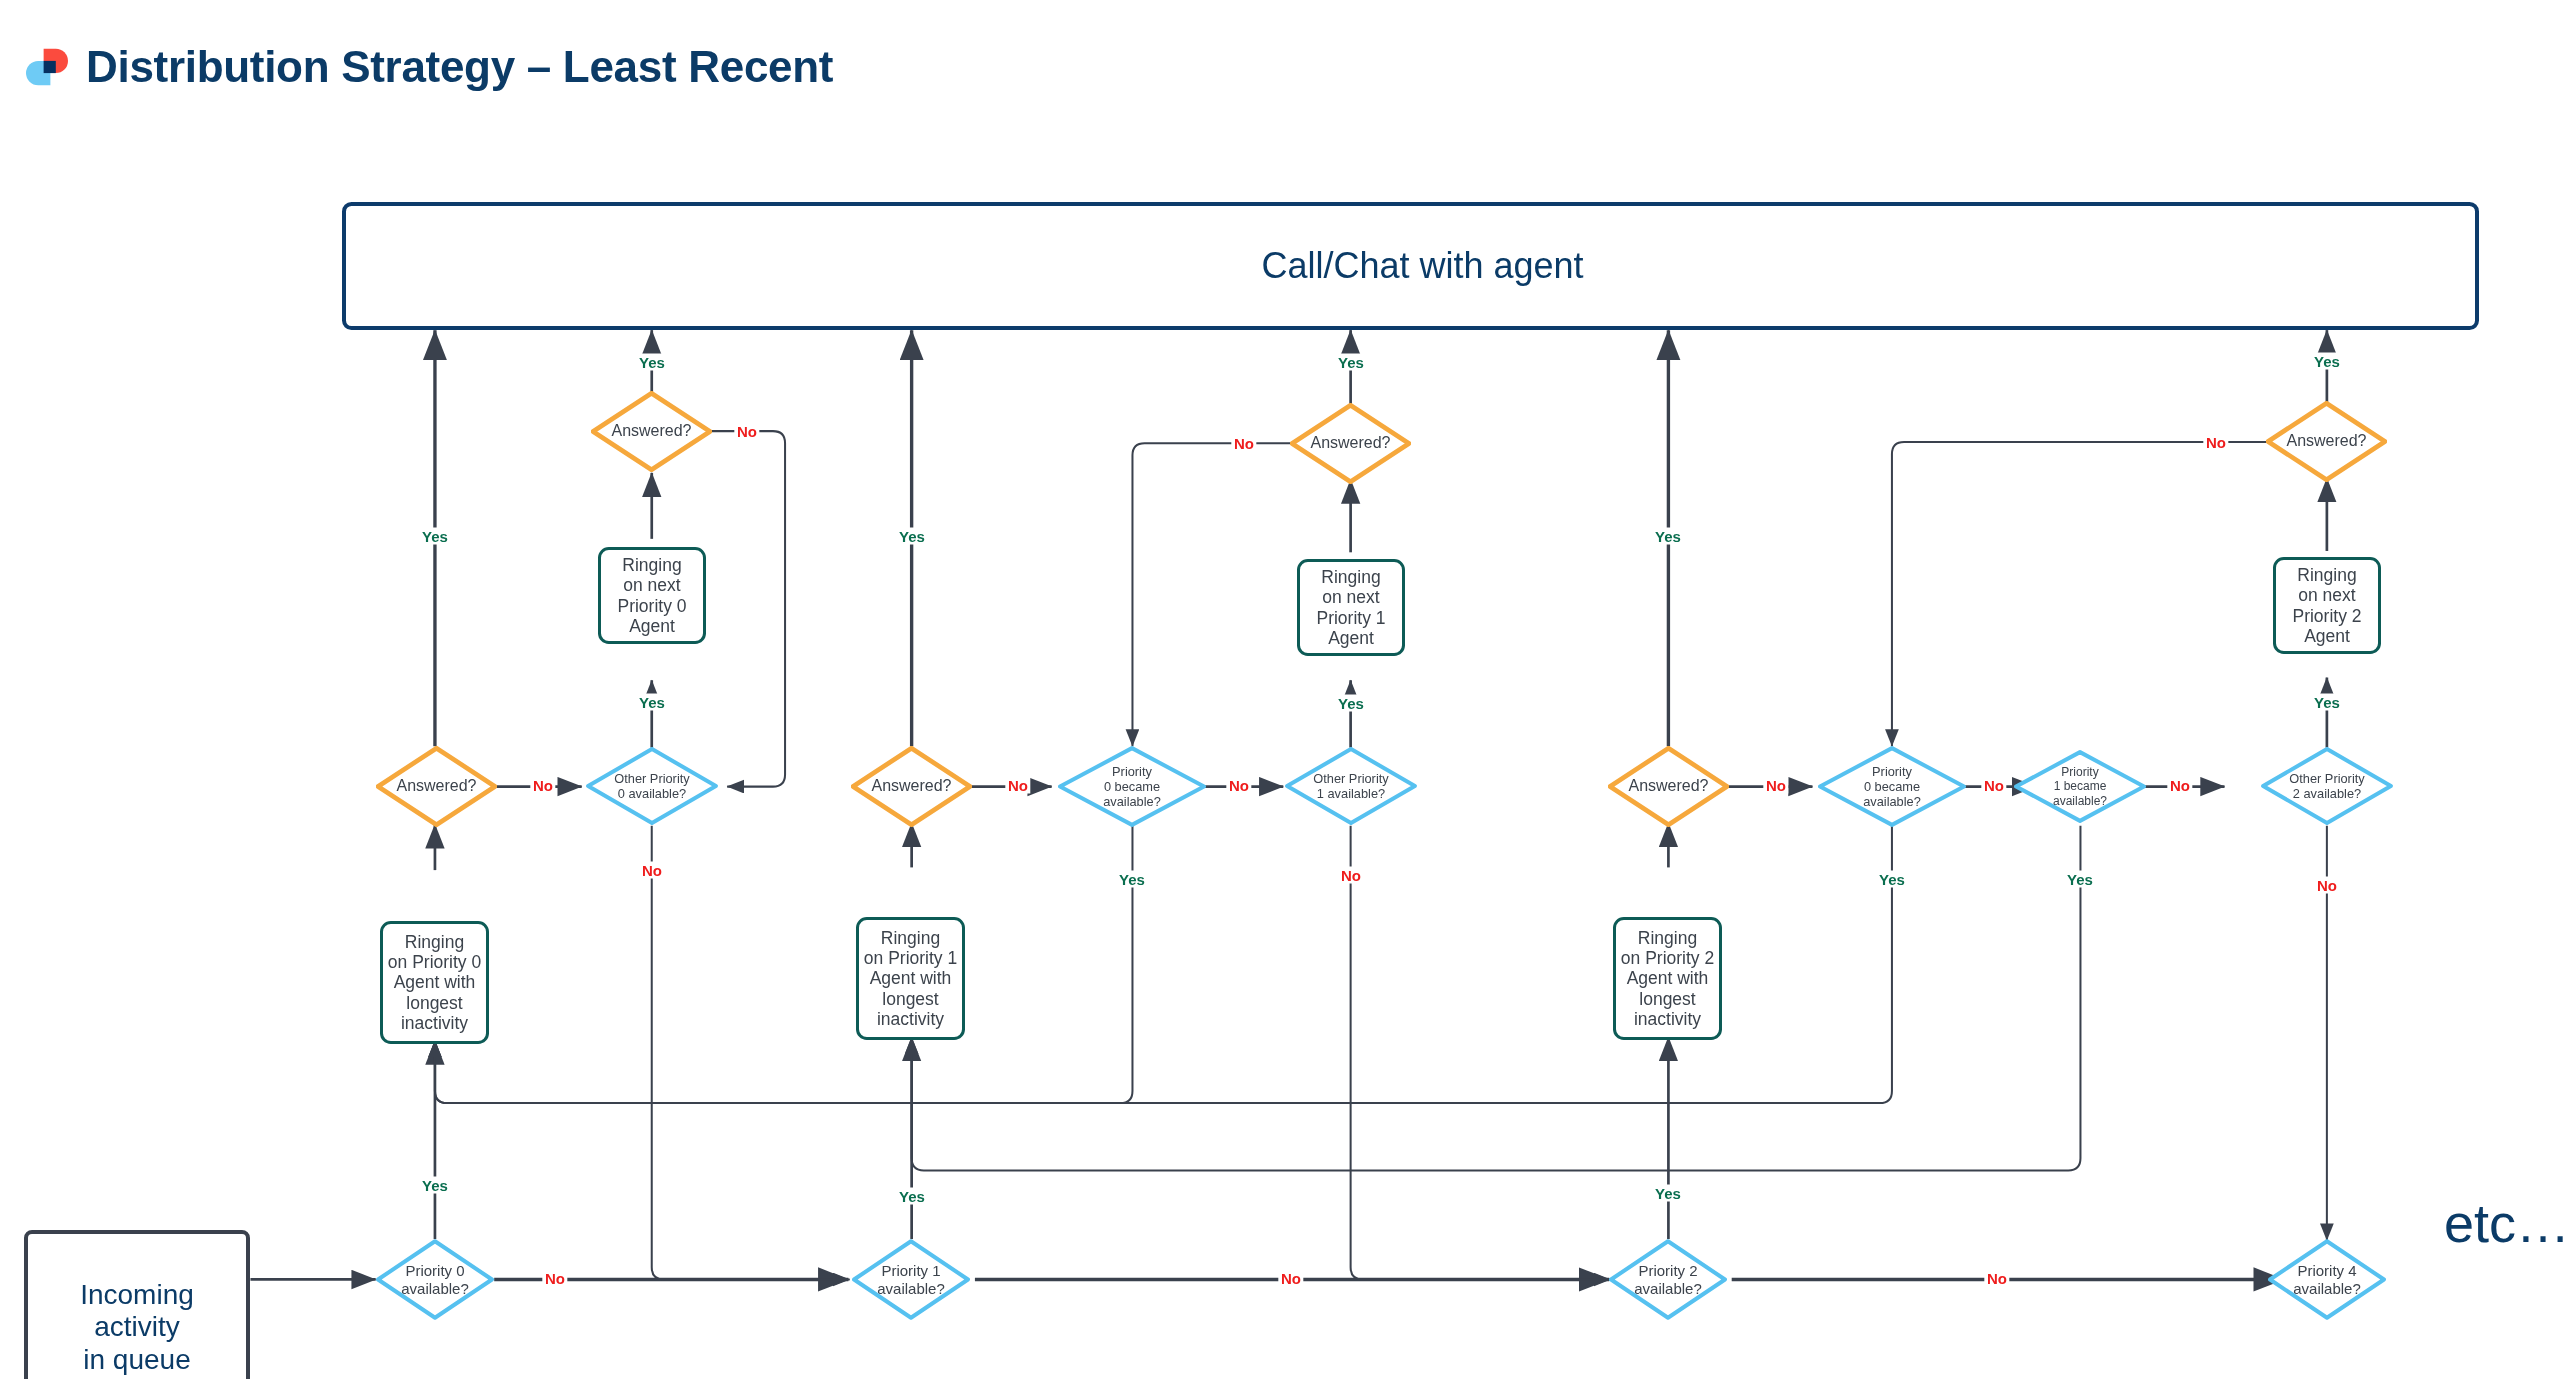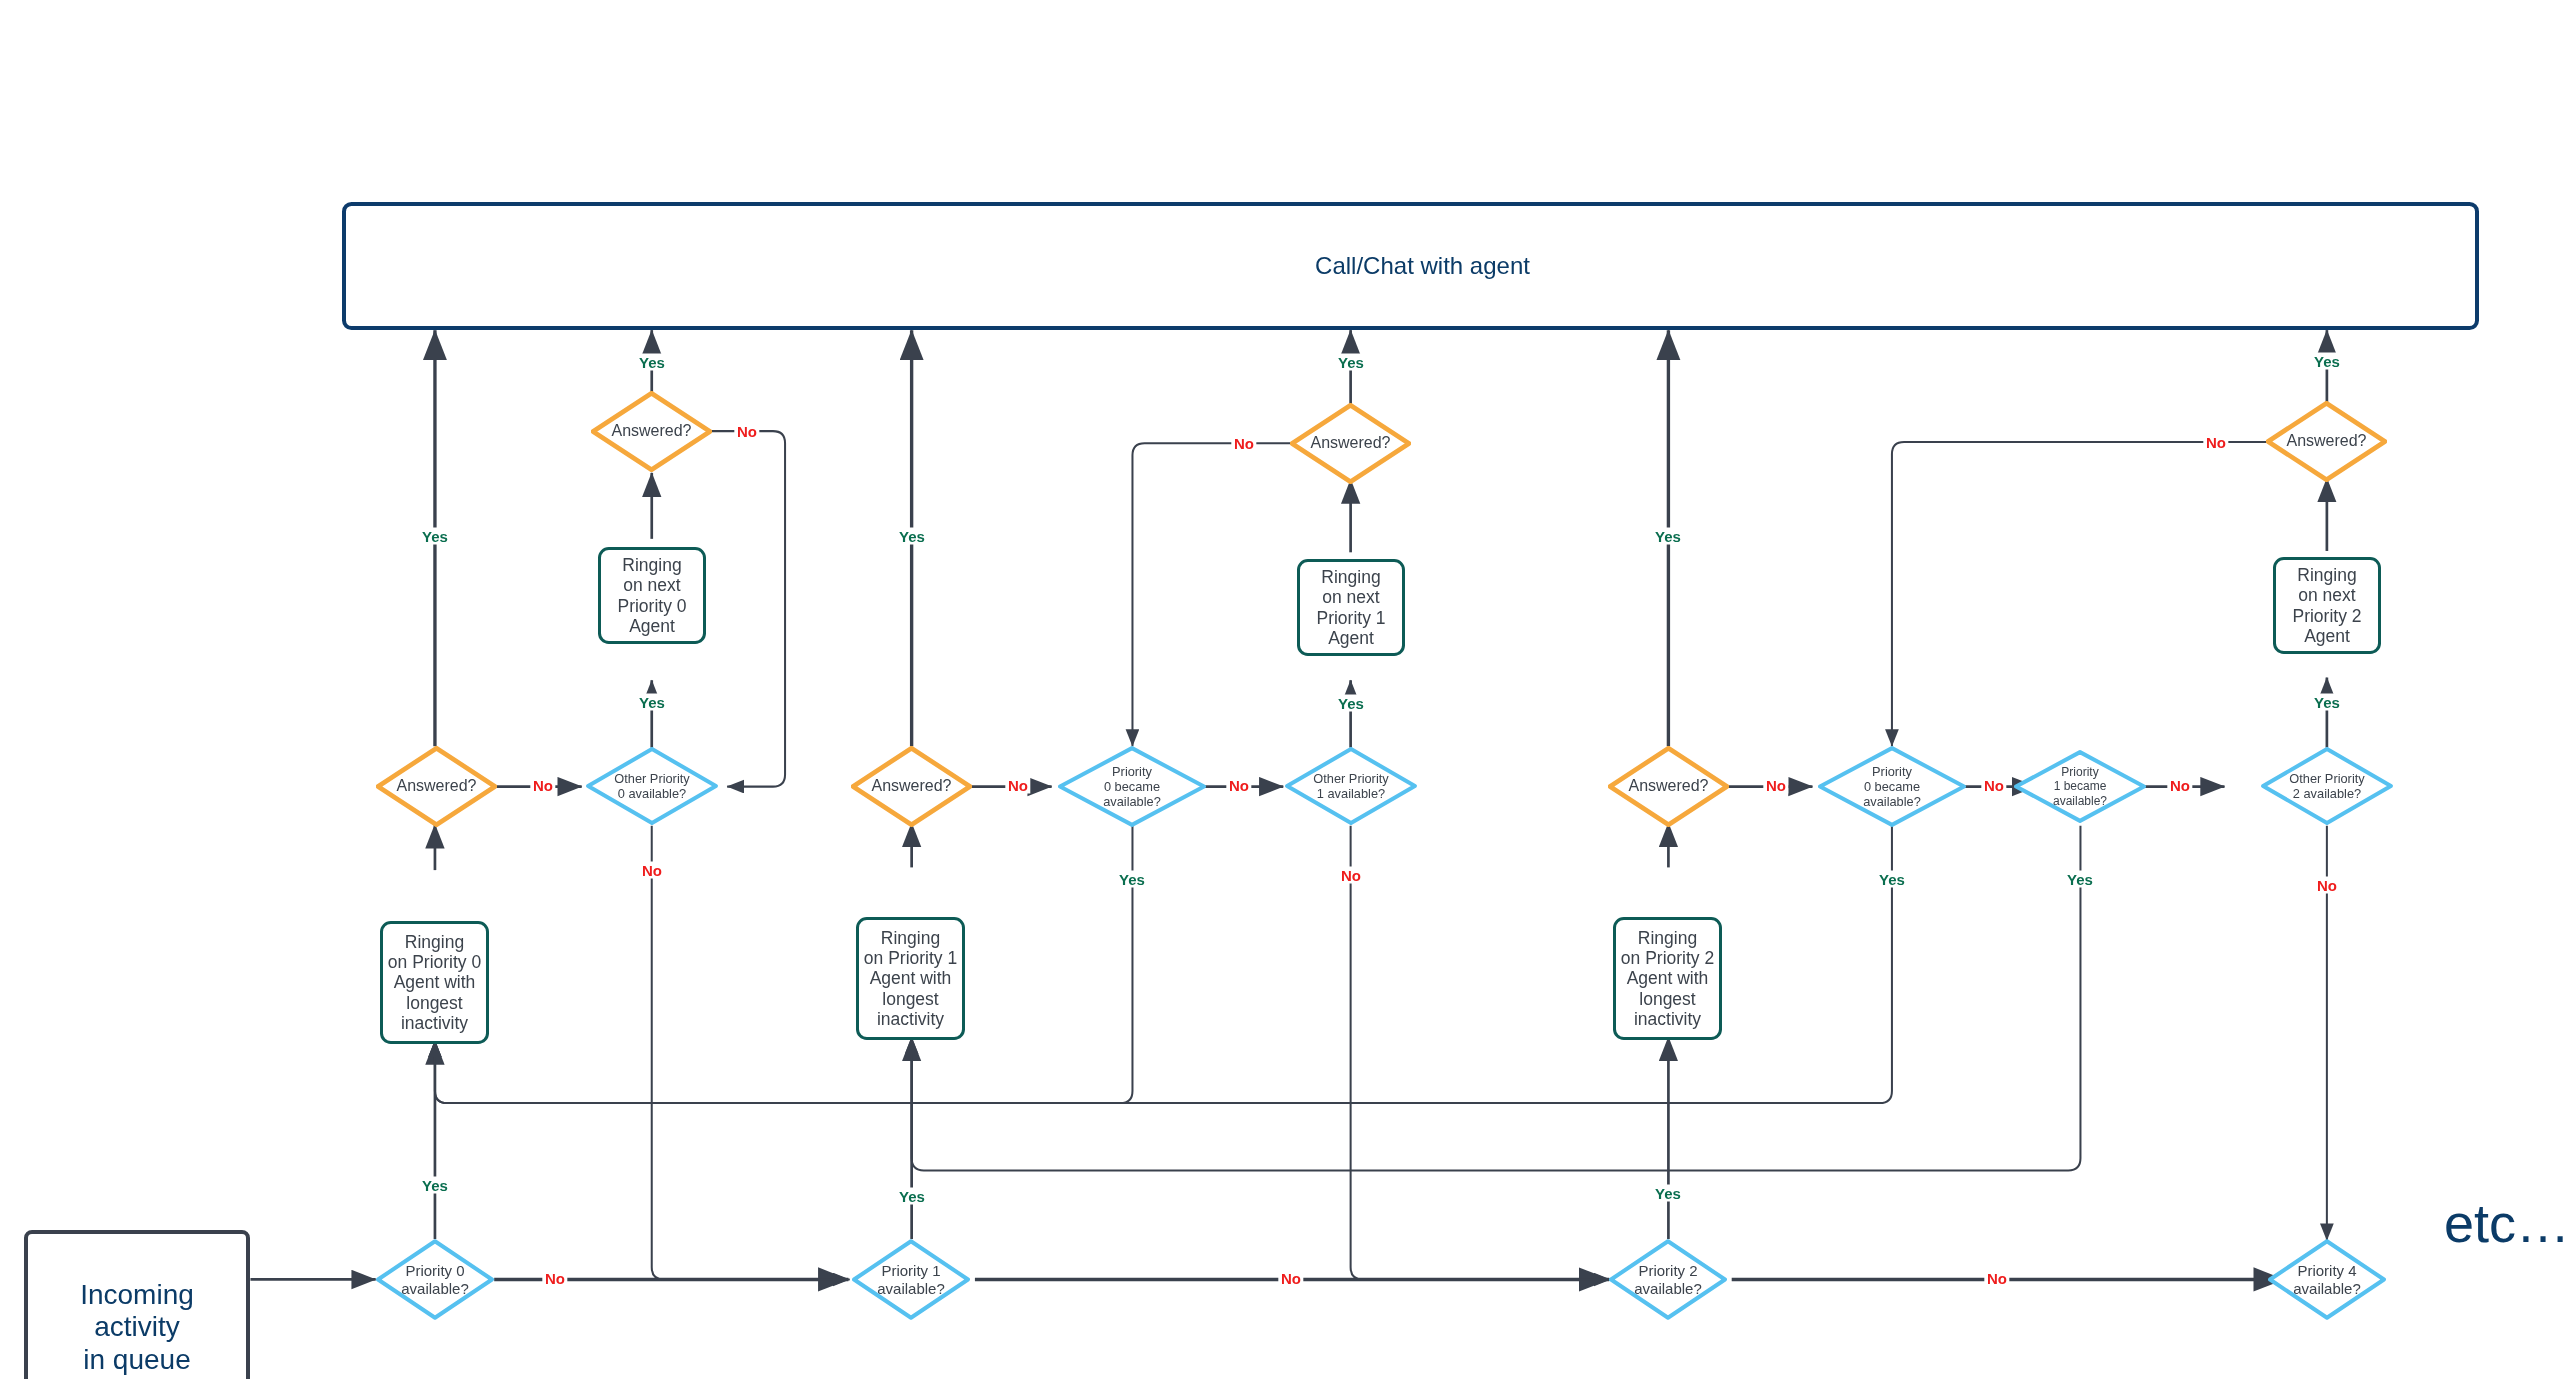--- a/index.html
+++ b/index.html
@@ -28,21 +28,21 @@
 
   .boxnode{
     background:#ffffff;
     display:flex;align-items:center;justify-content:center;
     text-align:center;
     color:#3c434c;
     line-height:1.16;
   }
   .topbar{
     border:4.7px solid #0d3b6b;border-radius:9.4px;
-    color:#0b3b67;font-size:24px;padding-left:24px;
+    color:#0b3b67;font-size:36px;padding-left:24px;
   }
   .startbox{
     border:4px solid #3a414d;border-radius:8px;
     color:#0b3b67;font-size:28px;
   }
   .procbox{
     border:3.4px solid #0d5b56;border-radius:10.8px;
     font-size:17.5px;
   }
 
@@ -67,20 +67,30 @@
     background:#ffffff;padding:0 2.7px;white-space:nowrap;
   }
   .elabel.yes{color:#0a6e4f;}
   .elabel.no{color:#ef1d1d;}
 </style>
 </head>
 <body>
 
 <div id="stage">
 
+  <div id="header">
+    <div id="logo">
+      <svg width="42" height="42" viewBox="0 0 62 62">
+        <path d="M26 4 H44 A18 18 0 0 1 44 40 H26 Z" fill="#fb4b3e"></path>
+        <path d="M36 58 H18 A18 18 0 0 1 18 22 H36 Z" fill="#6ecbf5"></path>
+        <rect x="26" y="22" width="18" height="18" fill="#053060"></rect>
+      </svg>
+    </div>
+    <div id="title">Distribution Strategy – Least Recent</div>
+  </div>
 
   <svg id="wires" viewBox="0 0 3826 2049">
     <defs>
       <marker id="ah" markerWidth="10" markerHeight="10" refX="8.4" refY="3.4" orient="auto" markerUnits="strokeWidth">
         <path d="M0,0 L0,6.8 L8.6,3.4 z" fill="#3a414d"></path>
       </marker>
       <marker id="ahs" markerWidth="11" markerHeight="11" refX="9" refY="3.6" orient="auto" markerUnits="strokeWidth">
         <path d="M0,0 L0,7.2 L9.2,3.6 z" fill="#3a414d"></path>
       </marker>
     </defs>

